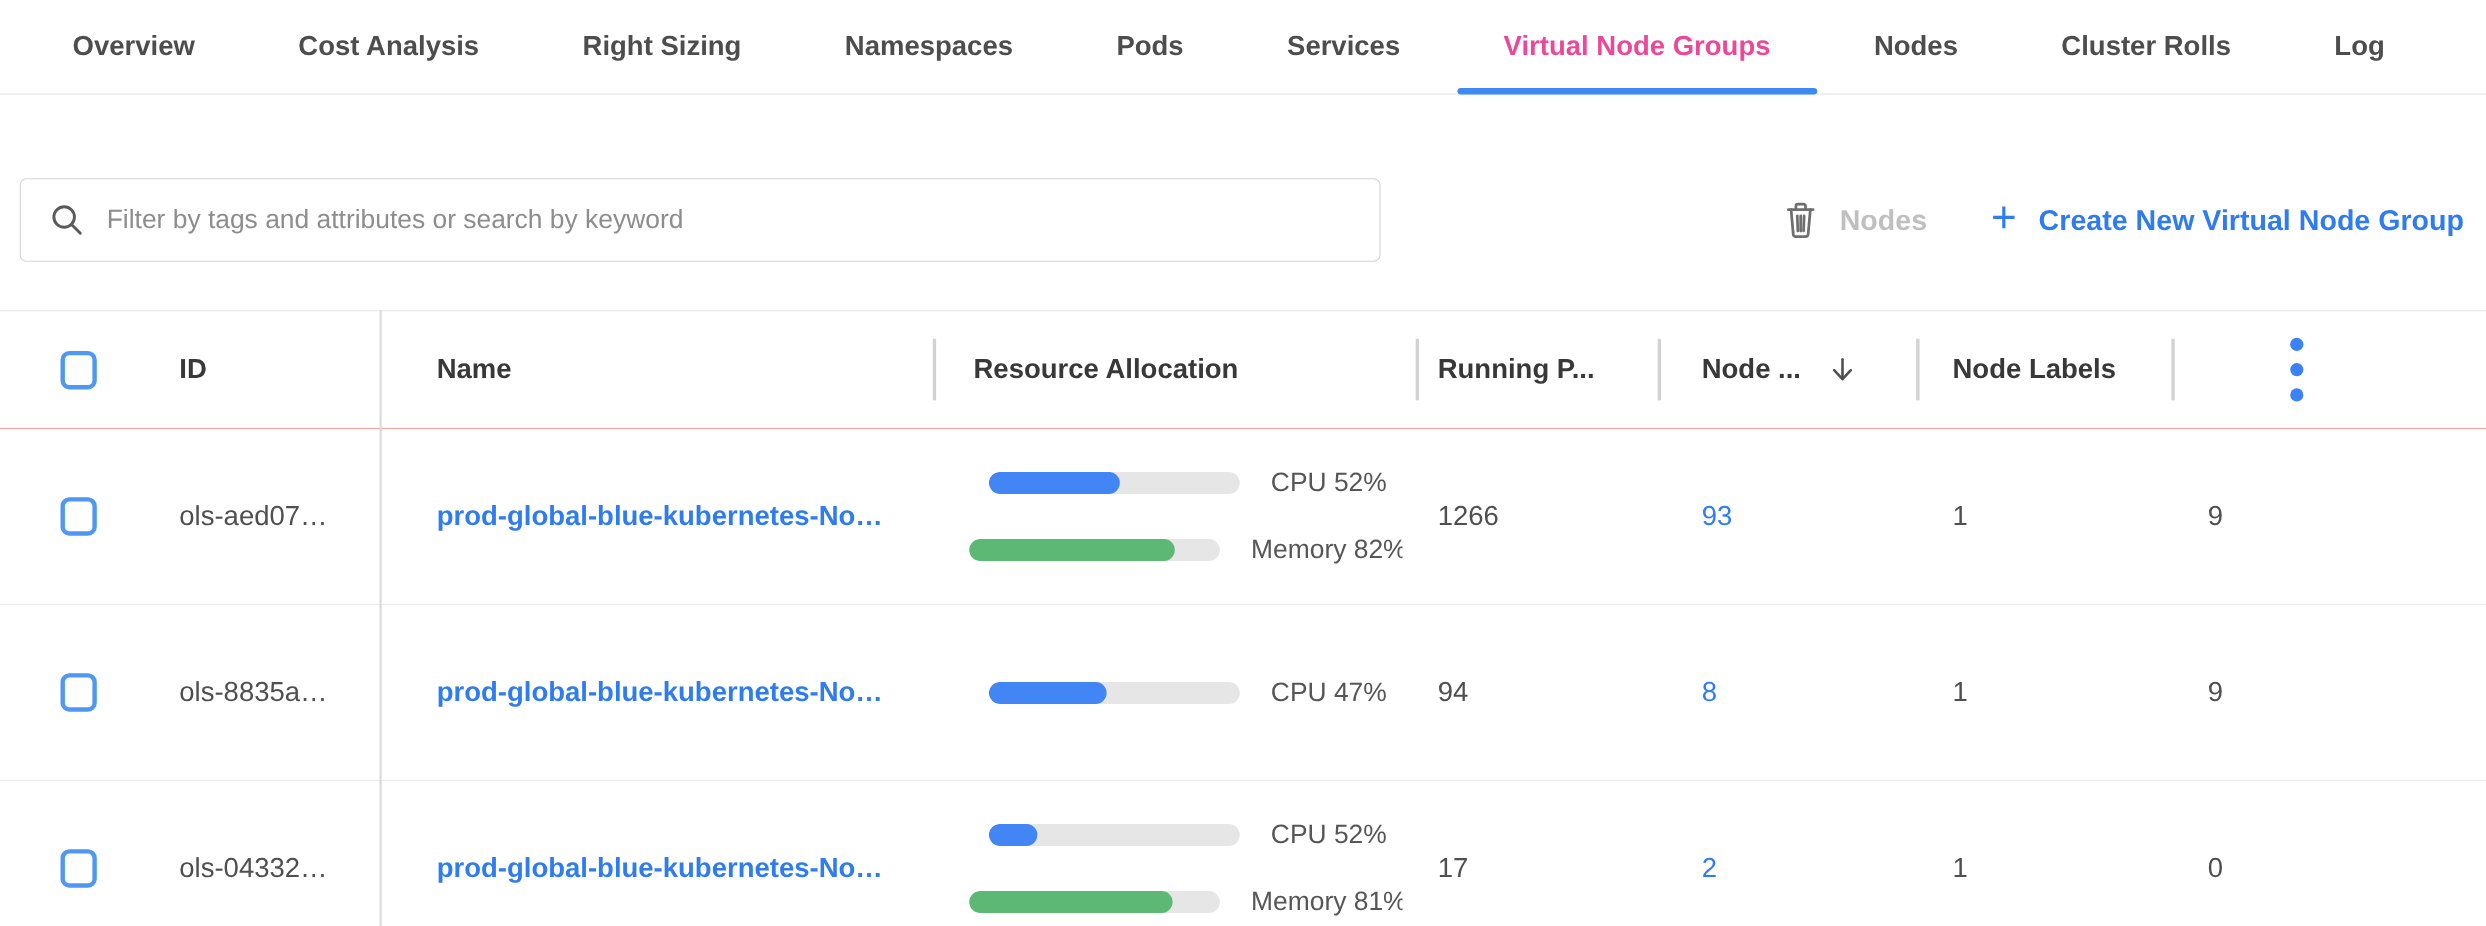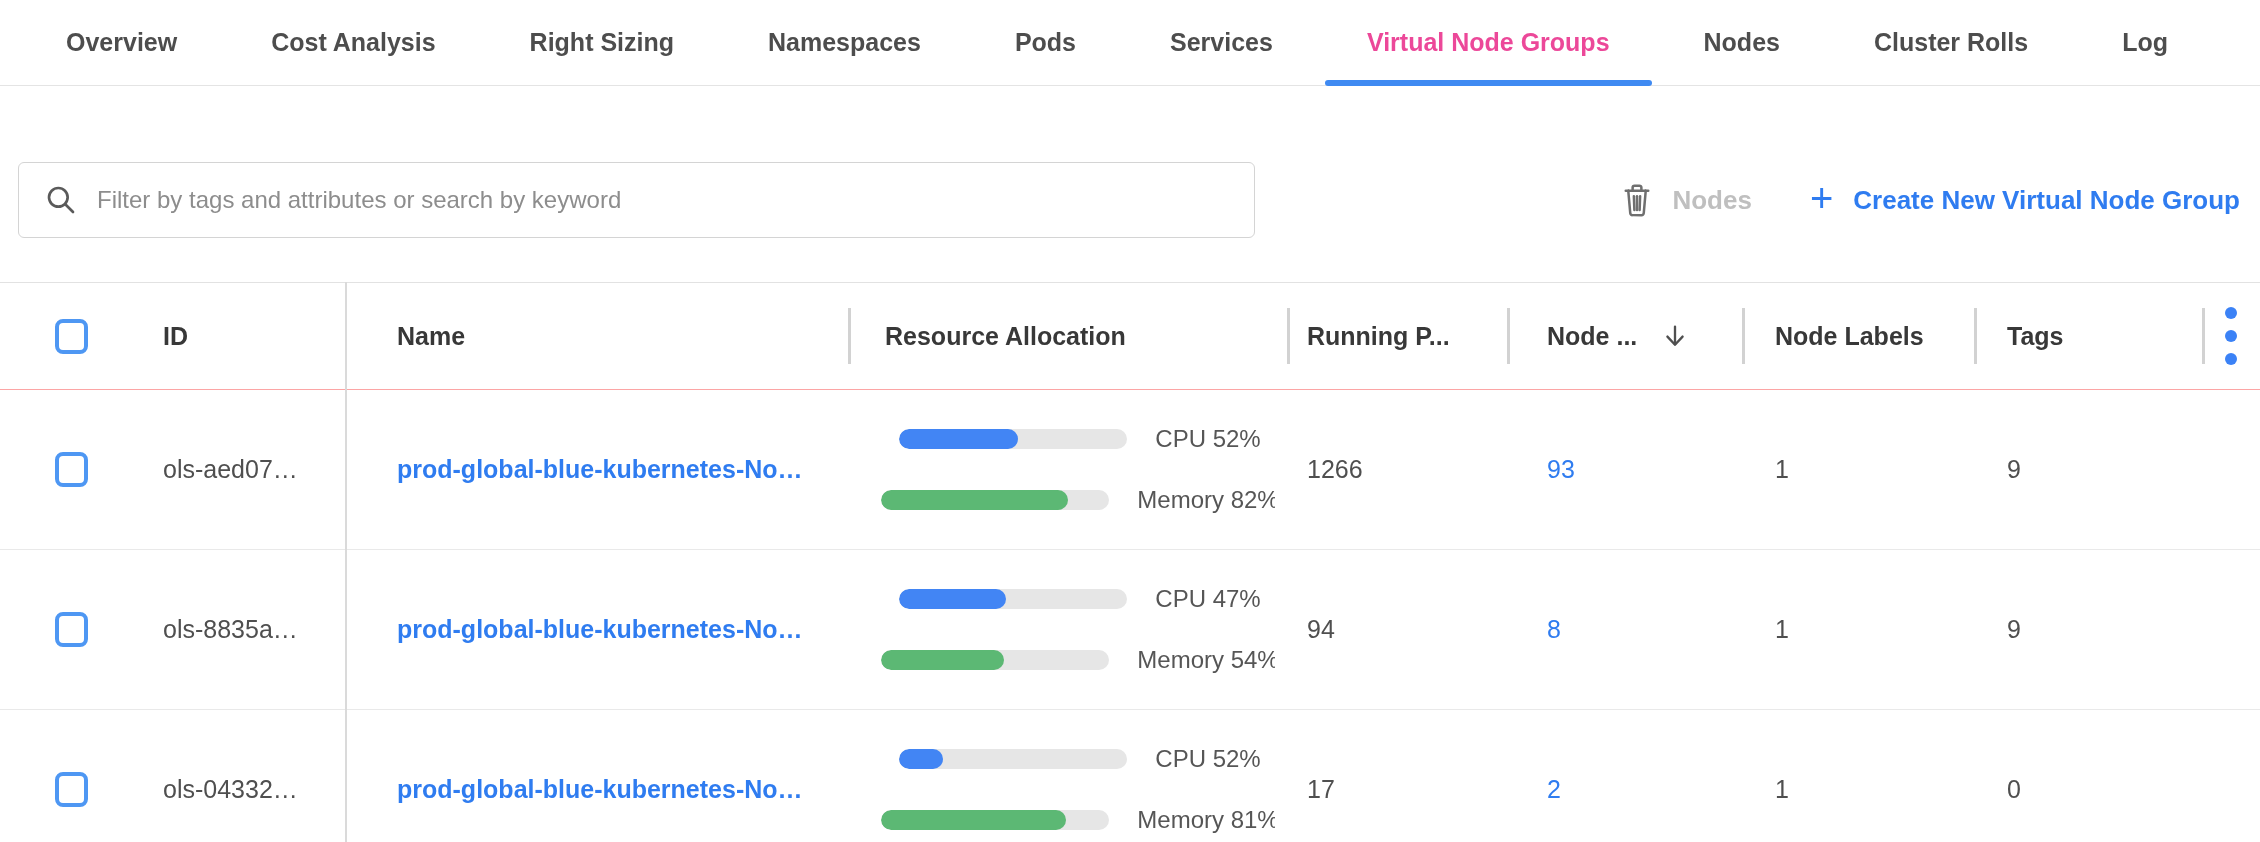--- a/index.html
+++ b/index.html
@@ -126,21 +126,20 @@
       <div class="hcell sep pad-nodes">
         <span>Node ...</span>
         <span class="sort-icon">
           <svg width="28" height="28" viewBox="0 0 24 24" fill="none" stroke="#4f4f4f" stroke-width="2" stroke-linecap="round" stroke-linejoin="round">
             <line x1="12" y1="4" x2="12" y2="19"></line>
             <polyline points="5.5,12.5 12,19.5 18.5,12.5"></polyline>
           </svg>
         </span>
       </div>
       <div class="hcell sep pad-lab">Node Labels</div>
-      <div class="hcell sep pad-tags">Tags</div>
       <div class="hcell sep menu-cell">
         <div class="kebab">
           <i></i>
             <i></i>
             <i></i>
         </div>
       </div>
     </div>
 
     <div id="tbody">
@@ -193,26 +192,20 @@
     <div class="cell pad-name">
       <span class="name-link">prod-global-blue-kubernetes-No…</span>
     </div>
     <div class="cell res-cell pad-res">
       <div class="res-line">
         <div class="bar-track">
           <div class="bar-fill cpu" style="width: 47%;"></div>
         </div>
         <span class="res-label">CPU 47%</span>
       </div>
-      <div class="res-line">
-        <div class="bar-track">
-          <div class="bar-fill mem" style="width: 54%;"></div>
-        </div>
-        <span class="res-label">Memory 54%</span>
-      </div>
     </div>
     <div class="cell pad-run">
       <span>94</span>
     </div>
     <div class="cell pad-nodes">
       <span class="nodes-link">8</span>
     </div>
     <div class="cell pad-lab">
       <span>1</span>
     </div>

